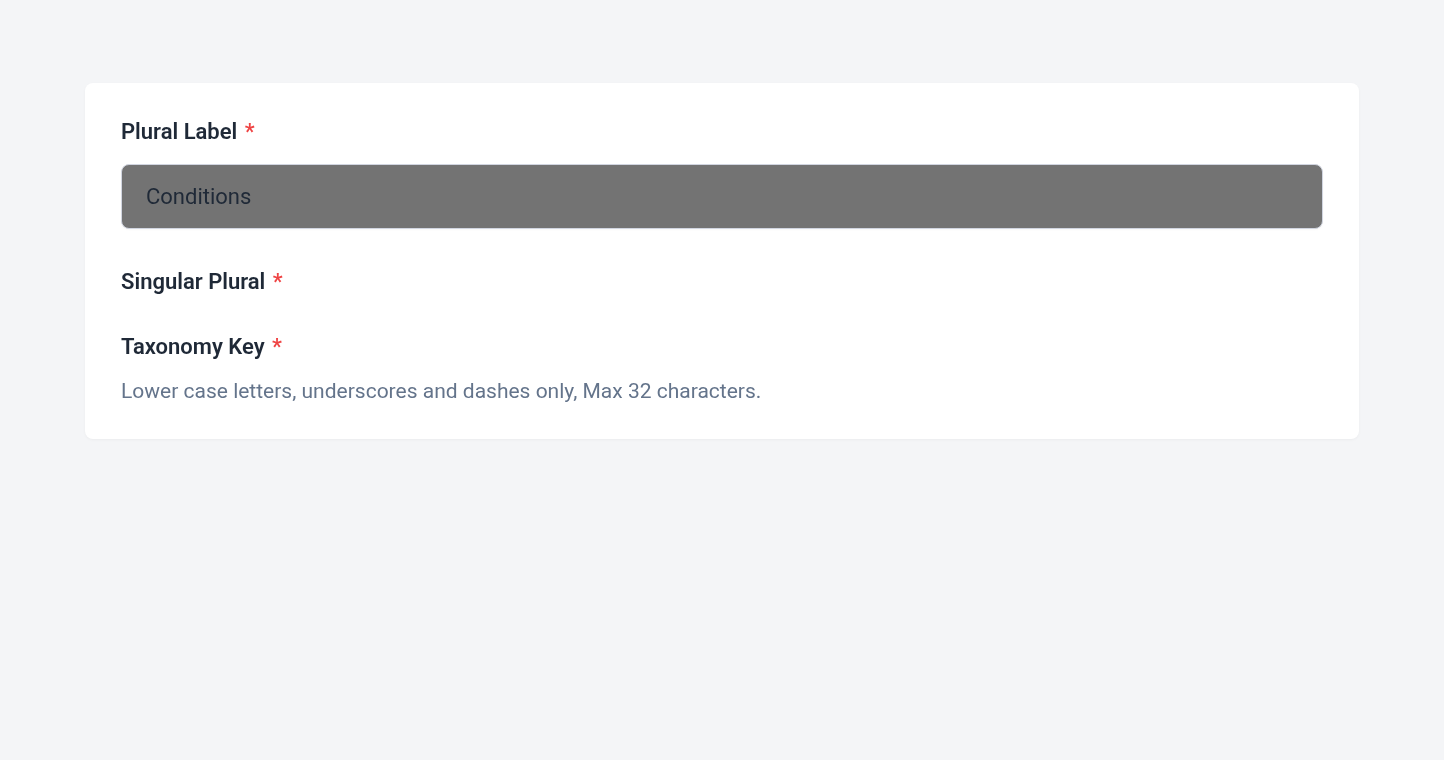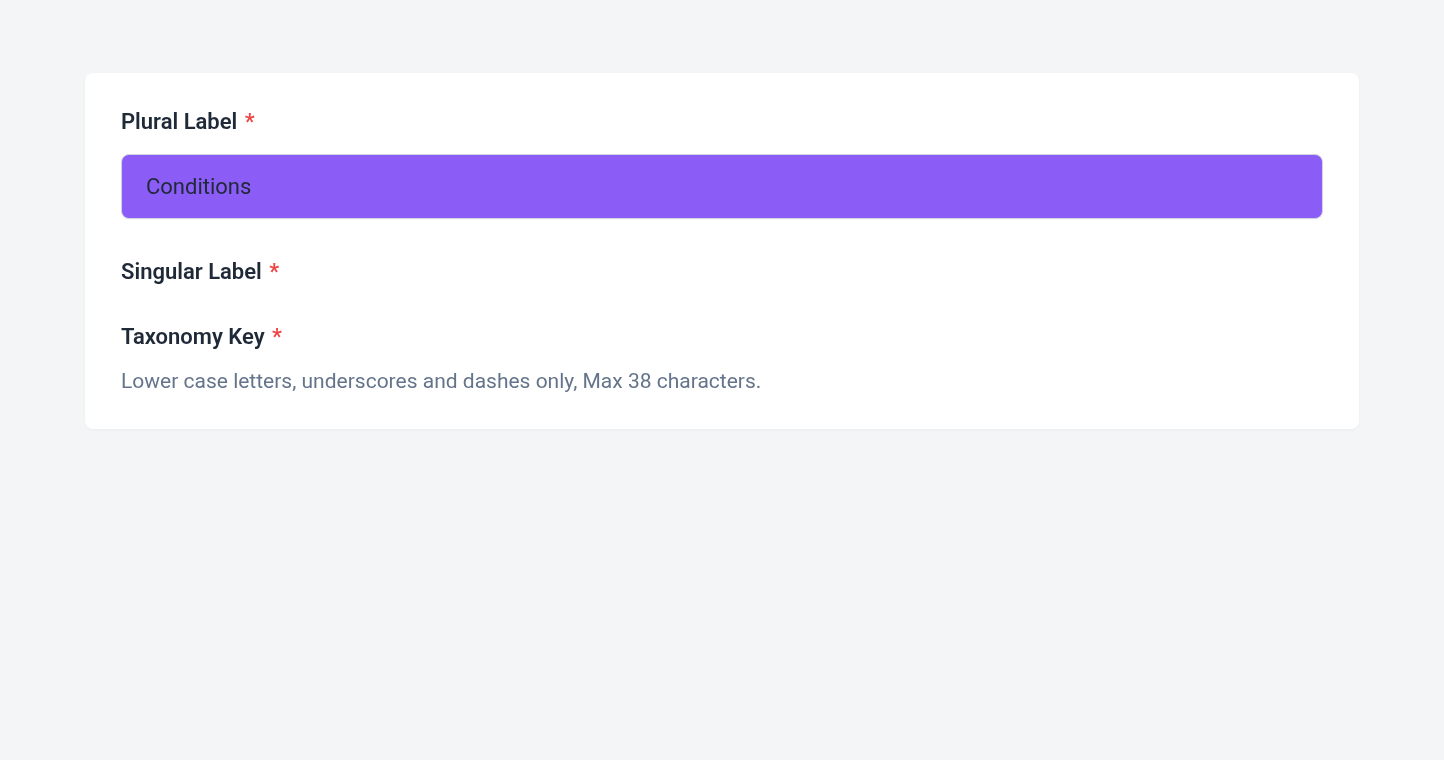--- a/index.html
+++ b/index.html
@@ -13,21 +13,21 @@
       width: 1444px;
       height: 760px;
       position: relative;
     }
     .card {
       background-color: #ffffff;
       border-radius: 8px;
       box-shadow: 0 1px 3px rgba(0,0,0,0.04);
       position: absolute;
       left: 85px;
-      top: 73px;
+      top: 83px;
       width: 1274px;
       padding: 36px 36px 36px 36px;
     }
     .form-group {
       margin-bottom: 40px;
     }
     .form-group:last-child {
       margin-bottom: 0;
     }
     .label {
@@ -43,21 +43,21 @@
     }
     .input {
       width: 100%;
       padding: 19px 24px;
       font-size: 22px;
       color: #1f2937;
       border: 1px solid #d1d5e0;
       border-radius: 8px;
       outline: none;
       font-family: inherit;
-      background-color: #8b5cf6;
+      background-color: #737373;
       box-shadow: 0 1px 2px rgba(0,0,0,0.03);
     }
     .help-text {
       font-size: 21px;
       color: #64748b;
       margin-top: 18px;
     }
   </style>
 </head>
 <body>
@@ -66,25 +66,25 @@
   <div class="form-group">
     <label class="label">
       <span>Plural Label</span>
       <span class="required">*</span>
     </label>
     <input type="text" class="input" value="Conditions" style="">
   </div>
 
   <div class="form-group">
     <label class="label">
-      <span>Singular Label</span>
+      <span>Singular Plural</span>
       <span class="required">*</span>
     </label>
   </div>
 
   <div class="form-group">
     <label class="label">
       <span>Taxonomy Key</span>
       <span class="required">*</span>
     </label>
-    <p class="help-text">Lower case letters, underscores and dashes only, Max 38 characters.</p>
+    <p class="help-text">Lower case letters, underscores and dashes only, Max 32 characters.</p>
   </div>
 </div>
 
 </body></html>

